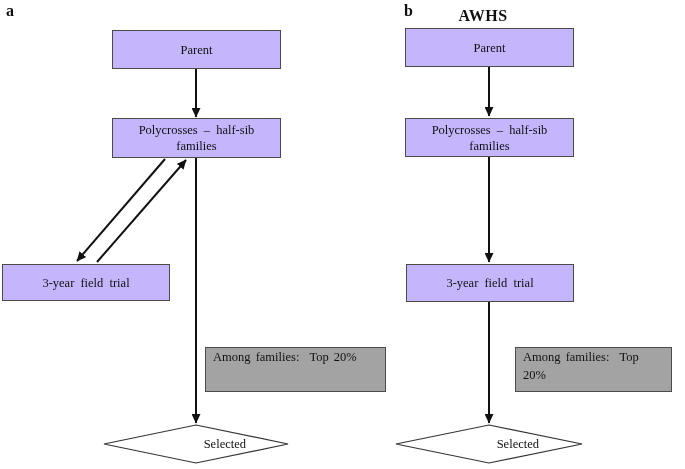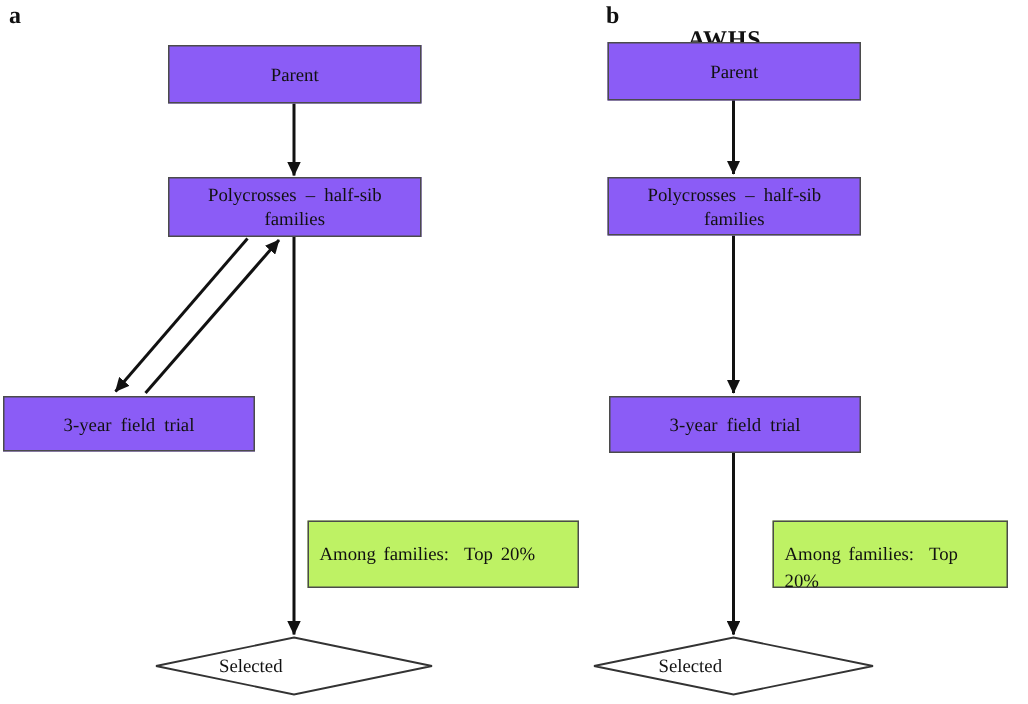--- a/index.html
+++ b/index.html
@@ -27,47 +27,47 @@
     position: absolute;
     font-weight: bold;
     font-size: 16px;
     letter-spacing: 0.5px;
     text-align: center;
     line-height: 1;
   }
   .flow-box {
     position: absolute;
     border: 1px solid #4b4b4b;
-    background: #8b5cf6;
+    background: #c4b5fd;
     display: flex;
     flex-direction: column;
     align-items: center;
     justify-content: center;
     text-align: center;
     font-size: 12.5px;
     line-height: 16px;
     word-spacing: 3px;
     box-sizing: border-box;
     font-family: Liberation Serif, serif;
   }
   .note-box {
     position: absolute;
     border: 1px solid #4b4b4b;
-    background: #bef264;
+    background: #a3a3a3;
     box-sizing: border-box;
-    padding: 12px 6px 3px 7px;
+    padding: 0 6px 3px 7px;
     font-size: 12.5px;
     line-height: 18px;
     word-spacing: 2px;
   }
   .note-line { white-space: pre-wrap; display: block; }
   .diamond-label {
     position: absolute;
     width: 100px;
-    text-align: left;
+    text-align: right;
     font-size: 12.5px;
     line-height: 14px;
   }
 </style>
 </head>
 <body>
 
 <div class="canvas">
 
   <svg class="svg-layer" width="685" height="469" viewBox="0 0 685 469">
@@ -104,21 +104,21 @@
     <span>3-year field trial</span>
   </div>
 
   <div class="note-box" style="left:205px; top:347px; width:181px; height:45px;">
     <span class="note-line">Among families:  Top 20%</span>
   </div>
 
   <div class="diamond-label" style="left:146px; top:437px;">Selected</div>
 
   <div class="panel-label" style="left:404px; top:3px;">b</div>
-  <div class="panel-title" style="left:399px; top:8px; width:168px;margin-top:11px;">AWHS</div>
+  <div class="panel-title" style="left:399px; top:8px; width:168px;">AWHS</div>
 
   <div class="flow-box" style="left:405px; top:28px; width:169px; height:39px;">
     <span>Parent</span>
   </div>
 
   <div class="flow-box" style="left:405px; top:118px; width:169px; height:39px;">
     <span>Polycrosses – half-sib</span>
     <span>families</span>
   </div>
 

